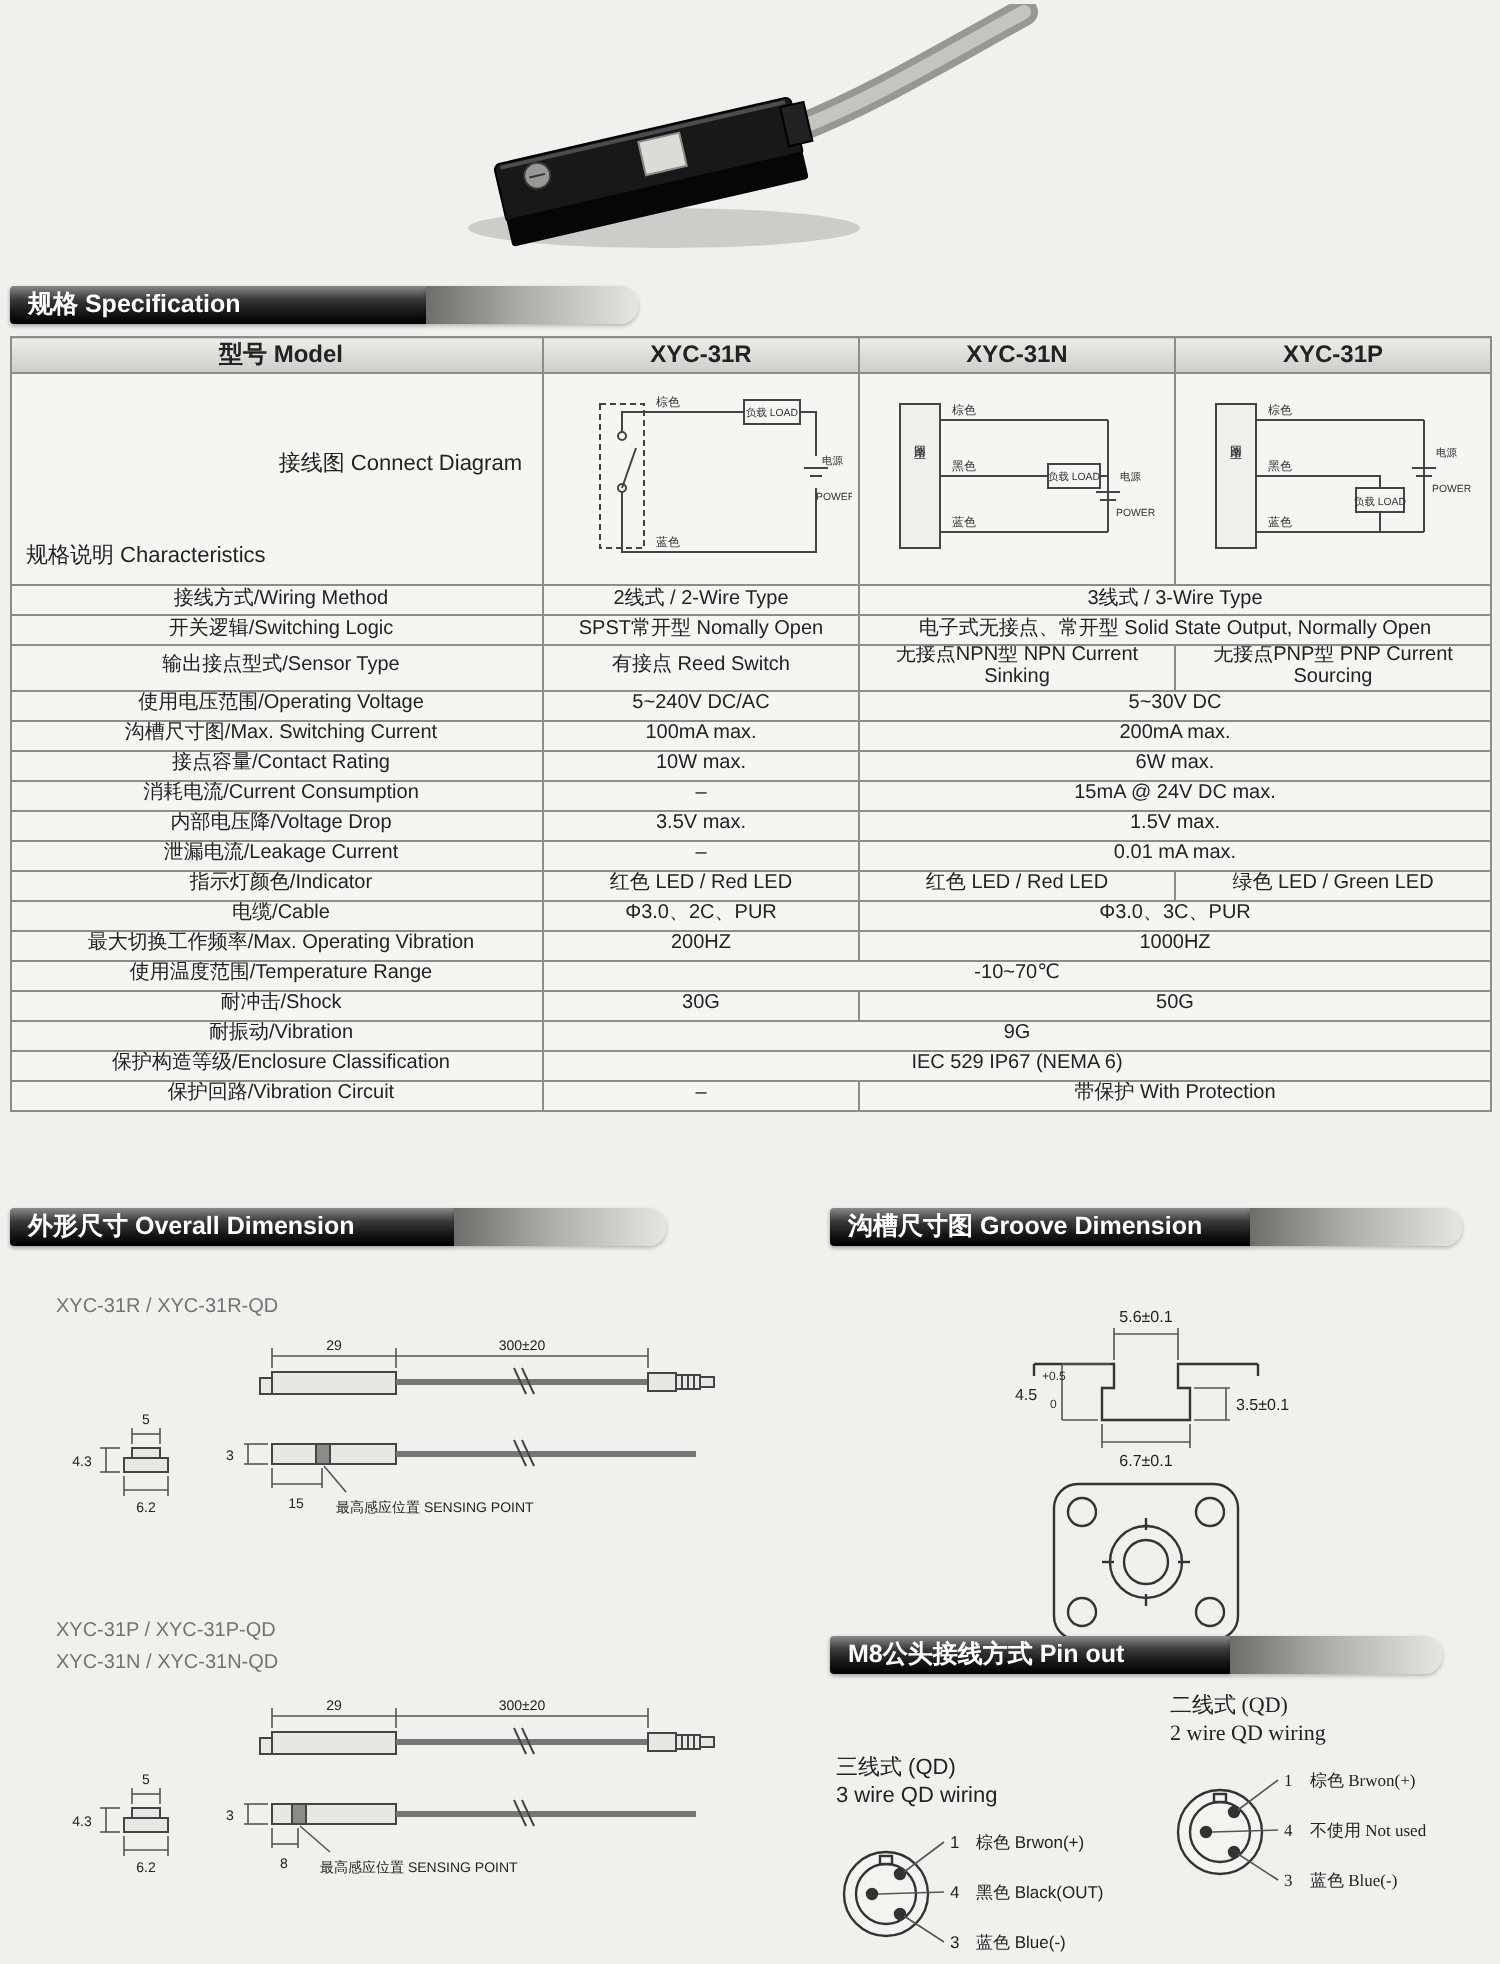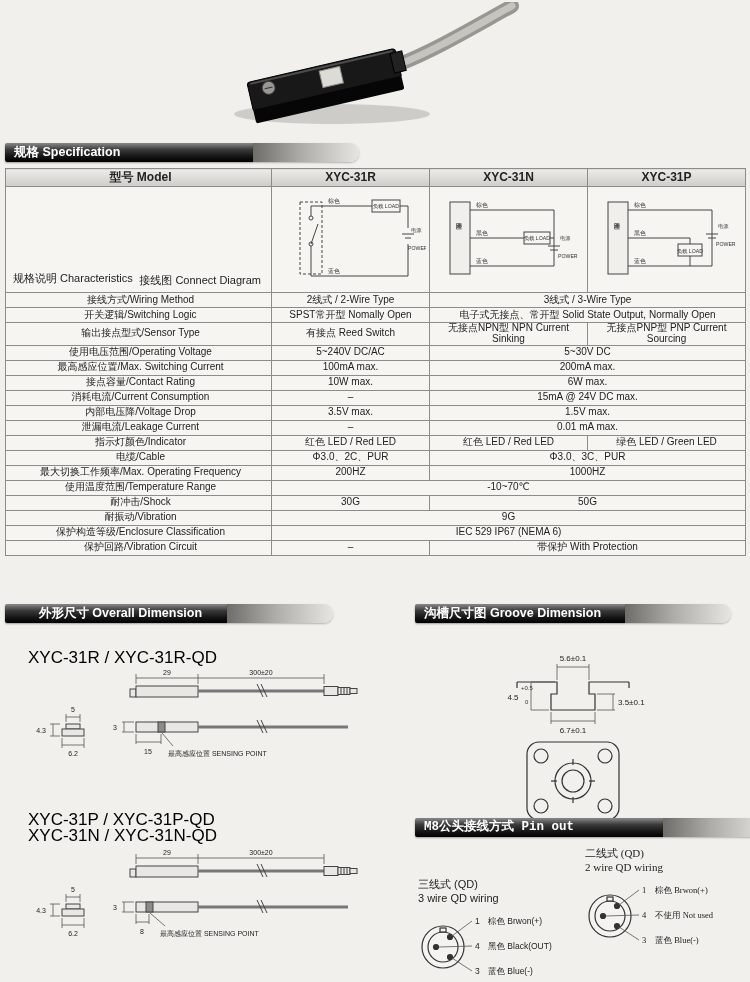--- a/index.html
+++ b/index.html
@@ -15,31 +15,31 @@
   .bar-tail { background:linear-gradient(90deg,#6f6d6a,#aeaca8 45%,#d8d6d2 85%,#e7e5e1);
     width:106px; border-radius:0 9px 9px 0; box-shadow:0 1px 2px rgba(0,0,0,.25); }
 
   
   table.spec { position:absolute; left:5px; top:168px; width:740px; border-collapse:collapse; table-layout:fixed; }
   .spec td { border:1px solid #8e8c88; font-size:10px; color:#222; padding:0 2px; height:15px;
     text-align:center; background:#f6f5f2; line-height:1.08; overflow:hidden; }
   .spec td.lab { text-align:center; padding-left:6px; }
   .spec td.mh { font-size:12px; font-weight:bold; background:linear-gradient(#ecebe8,#cfcdc9); height:18px; }
   .spec td.diag { height:106px; position:relative; vertical-align:middle; }
-  .cd-label { position:absolute; right:10px; top:40px; font-size:11px;margin-top:48px; }
+  .cd-label { position:absolute; right:10px; top:40px; font-size:11px; }
   .char-label { position:absolute; left:7px; bottom:7px; font-size:11px; }
   .cdsvg { display:block; margin:0 auto; }
 
   .t6 { font-size:6px; fill:#333; }
   .t55 { font-size:5.2px; fill:#333; }
   .t7 { font-size:7px; fill:#222; }
   .t8 { font-size:8px; fill:#222; }
   .t85 { font-size:8.5px; fill:#222; }
 
-  .dim-title { position:absolute; font-size:17px; color:#000000; }
+  .dim-title { position:absolute; font-size:10px; color:#737373; }
   .unit-note { position:absolute; font-size:9px; color:#333; }
 
   .pin-block { position:absolute; width:165px; }
   .pin-title { font-size:11px; color:#222; line-height:14px; }
   svg { display:block; }
 </style>
 </head>
 <body>
 
 <div class="page">
@@ -55,21 +55,21 @@
       <rect x="30" y="90" width="152" height="14" rx="2" fill="#060606"></rect>
       <line x1="33" y1="64" x2="179" y2="64" stroke="#4d4d4d" stroke-width="2"></line>
       <rect x="103" y="67" width="21" height="17" fill="#dddbd6" stroke="#8a8884"></rect>
       <circle cx="50" cy="72" r="6.5" fill="#9a9894" stroke="#3a3a3a"></circle>
       <line x1="46" y1="72" x2="54" y2="72" stroke="#333"></line>
       <rect x="176" y="66" width="12" height="20" fill="#222" stroke="#000"></rect>
     </g>
   </svg>
 
   <div class="section-bar" style="left:5px;top:143px;">
-    <div class="bar-dark" style="width:248px;">规格 Specification</div>
+    <div class="bar-dark" style="width:208px;">规格 Specification</div>
     <div class="bar-tail"></div>
   </div>
 
   <table class="spec">
     <colgroup>
         <col style="width:266px">
         <col style="width:158px">
         <col style="width:158px">
         <col style="width:158px">
       </colgroup>
@@ -169,21 +169,21 @@
           <td colspan="1">有接点 Reed Switch</td>
           <td colspan="1">无接点NPN型 NPN Current Sinking</td>
           <td colspan="1">无接点PNP型 PNP Current Sourcing</td>
         </tr>
         <tr>
           <td class="lab">使用电压范围/Operating Voltage</td>
           <td colspan="1">5~240V DC/AC</td>
           <td colspan="2">5~30V DC</td>
         </tr>
         <tr>
-          <td class="lab">最高感应位置/Max. Switching Current</td>
+          <td class="lab">沟槽尺寸图/Max. Switching Current</td>
           <td colspan="1">100mA max.</td>
           <td colspan="2">200mA max.</td>
         </tr>
         <tr>
           <td class="lab">接点容量/Contact Rating</td>
           <td colspan="1">10W max.</td>
           <td colspan="2">6W max.</td>
         </tr>
         <tr>
           <td class="lab">消耗电流/Current Consumption</td>
@@ -205,21 +205,21 @@
           <td colspan="1">红色 LED / Red LED</td>
           <td colspan="1">红色 LED / Red LED</td>
           <td colspan="1">绿色 LED / Green LED</td>
         </tr>
         <tr>
           <td class="lab">电缆/Cable</td>
           <td colspan="1">Φ3.0、2C、PUR</td>
           <td colspan="2">Φ3.0、3C、PUR</td>
         </tr>
         <tr>
-          <td class="lab">最大切换工作频率/Max. Operating Frequency</td>
+          <td class="lab">最大切换工作频率/Max. Operating Vibration</td>
           <td colspan="1">200HZ</td>
           <td colspan="2">1000HZ</td>
         </tr>
         <tr>
           <td class="lab">使用温度范围/Temperature Range</td>
           <td colspan="3">-10~70℃</td>
         </tr>
         <tr>
           <td class="lab">耐冲击/Shock</td>
           <td colspan="1">30G</td>
@@ -234,21 +234,21 @@
           <td colspan="3">IEC 529 IP67 (NEMA 6)</td>
         </tr>
         <tr>
           <td class="lab">保护回路/Vibration Circuit</td>
           <td colspan="1">–</td>
           <td colspan="2">带保护 With Protection</td>
         </tr>
       </tbody>
   </table>
 
-  <div class="section-bar" style="left:5px;top:604px;text-align:center;">
+  <div class="section-bar" style="left:5px;top:604px;">
     <div class="bar-dark" style="width:222px;">外形尺寸 Overall Dimension</div>
     <div class="bar-tail"></div>
   </div>
 
   <div class="section-bar" style="left:415px;top:604px;">
     <div class="bar-dark" style="width:210px;">沟槽尺寸图 Groove Dimension</div>
     <div class="bar-tail"></div>
   </div>
 
   <div class="dim-title" style="left:28px;top:648px;">XYC-31R / XYC-31R-QD</div>
@@ -415,21 +415,21 @@
       <circle cx="108" cy="151" r="18"></circle>
         <circle cx="108" cy="151" r="11"></circle>
       <line x1="108" y1="129" x2="108" y2="135"></line>
         <line x1="108" y1="167" x2="108" y2="173"></line>
       <line x1="86" y1="151" x2="92" y2="151"></line>
         <line x1="124" y1="151" x2="130" y2="151"></line>
     </g>
   </svg>
 
   <div class="section-bar" style="left:415px;top:818px;">
-    <div class="bar-dark" style="width:248px;font-family:Liberation Mono, monospace;">M8公头接线方式 Pin out</div>
+    <div class="bar-dark" style="width:200px;">M8公头接线方式 Pin out</div>
     <div class="bar-tail"></div>
   </div>
 
   <div class="pin-block" style="left:418px;top:846px;margin-top:31px;">
     <div class="pin-title">三线式 (QD)</div>
     <div class="pin-title">3 wire QD wiring</div>
     <svg width="165" height="82" viewBox="0 0 165 82">
       <g stroke="#333" fill="#f4f3f0" stroke-width="1.2">
         <circle cx="25" cy="42" r="21"></circle>
           <circle cx="25" cy="42" r="15" fill="none"></circle>

